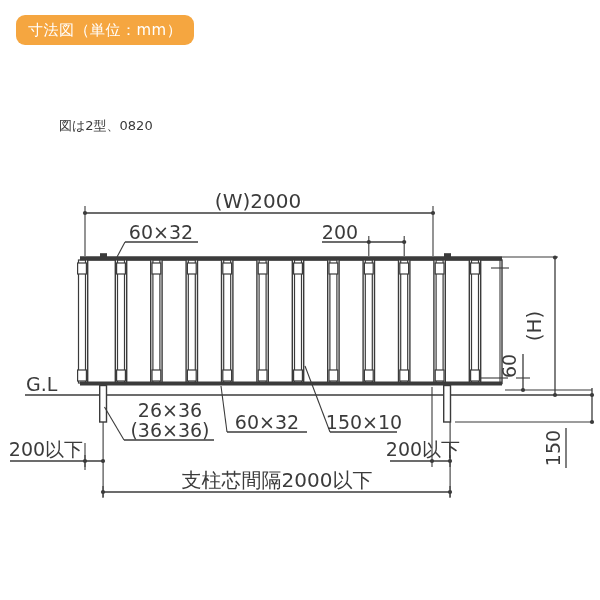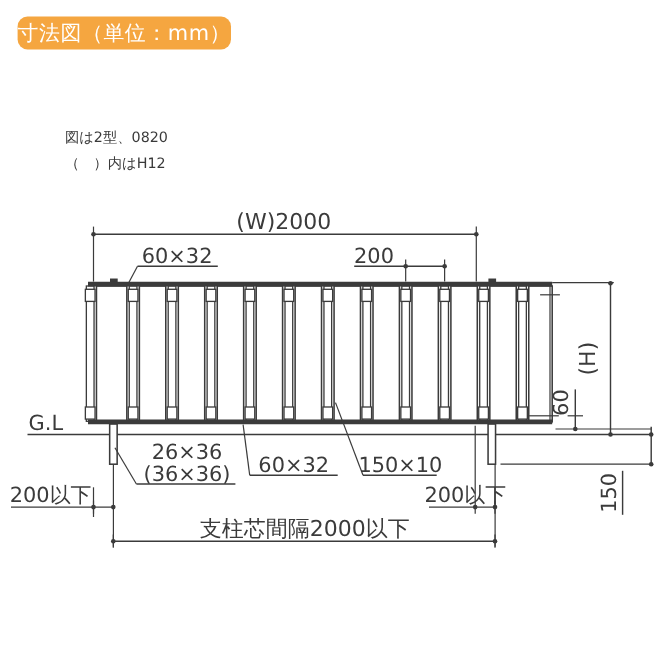--- a/index.html
+++ b/index.html
@@ -1,40 +1,39 @@
 <!DOCTYPE html>
 <html><head>
 <meta charset="utf-8">
 <style>
   html,body{margin:0;padding:0;background:#ffffff;}
   #stage{position:relative;width:600px;height:600px;background:#ffffff;overflow:hidden;
          font-family:"DejaVu Sans",sans-serif;color:#3b3b3b;}
   .badge{position:absolute;left:16px;top:15px;height:30px;line-height:30px;
-         padding:0 0;border-radius:9px;font-size:19px;letter-spacing:0.5px;}
+         padding:0 12px;border-radius:9px;font-size:15px;letter-spacing:0.5px;}
   .notes{position:absolute;left:59px;top:114px;font-size:13px;line-height:24px;color:#3a3a3a;}
   svg{position:absolute;left:0;top:0;}
   svg text{font-family:"DejaVu Sans",sans-serif;fill:#3b3b3b;}
   .t19{font-size:19px;}
   .t20{font-size:20px;}
   .ln{stroke:#3b3b3b;fill:none;}
   .w1{stroke-width:1.1px;}
   .w12{stroke-width:1.3px;}
   .rail{stroke:#3b3b3b;stroke-width:4.2px;fill:none;}
   .dot{fill:#3b3b3b;stroke:none;}
 </style>
 </head>
 <body>
 
 <div id="stage">
 
   <div class="badge" style="background: rgb(245, 166, 64); color: rgb(255, 255, 255);">寸法図（単位：mm）</div>
 
   <div class="notes">
     <div>図は2型、0820</div>
-    <div>（　）内はH12</div>
   </div>
 
   <svg width="600" height="600" viewBox="0 0 600 600">
 
     <g>
       <line class="ln w12" x1="85" y1="213" x2="433" y2="213"></line>
       <line class="ln w1" x1="85" y1="206" x2="85" y2="256"></line>
       <line class="ln w1" x1="433" y1="206" x2="433" y2="256"></line>
       <circle class="dot" cx="85" cy="213" r="2.1"></circle>
       <circle class="dot" cx="433" cy="213" r="2.1"></circle>

